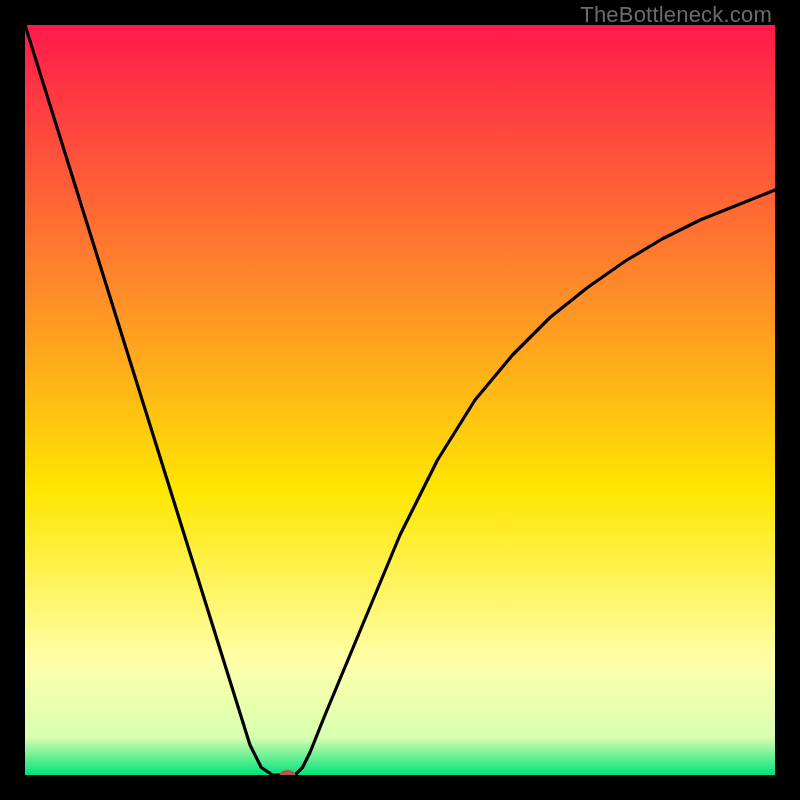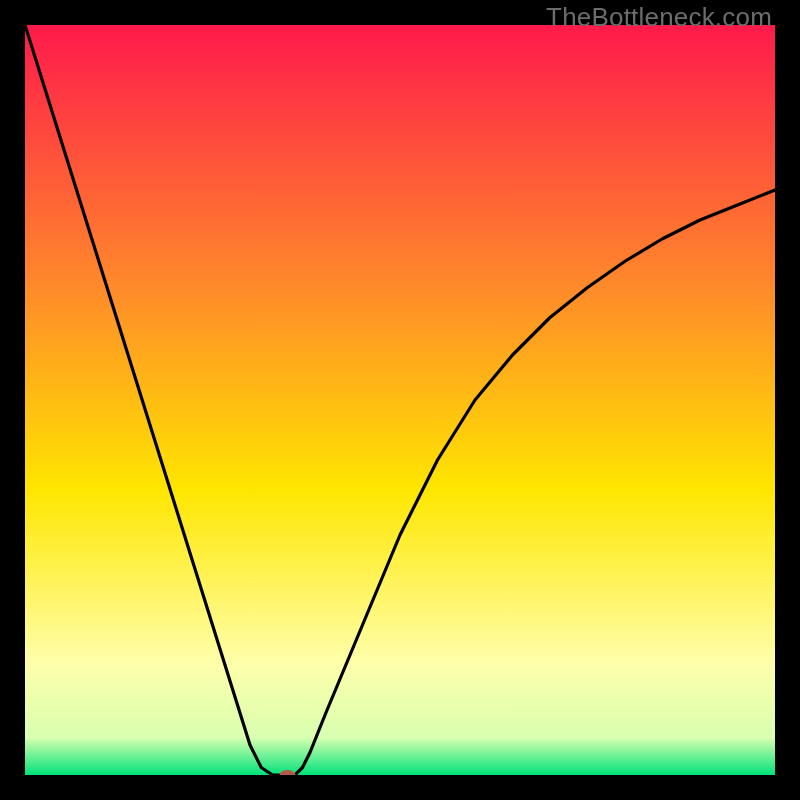--- a/index.html
+++ b/index.html
@@ -24,21 +24,21 @@
     left: 0;
     top: 0;
     width: 750px;
     height: 750px;
   }
   .watermark {
     position: absolute;
     top: 2px;
     right: 28px;
     color: #6c6c6c;
-    font-size: 26px;
+    font-size: 22px;
     font-weight: 500;
     letter-spacing: 0.2px;
   }
 </style>
 </head>
 <body>
 
 <div class="frame">
   <svg class="plot" viewBox="0 0 750 750">
     <defs>

